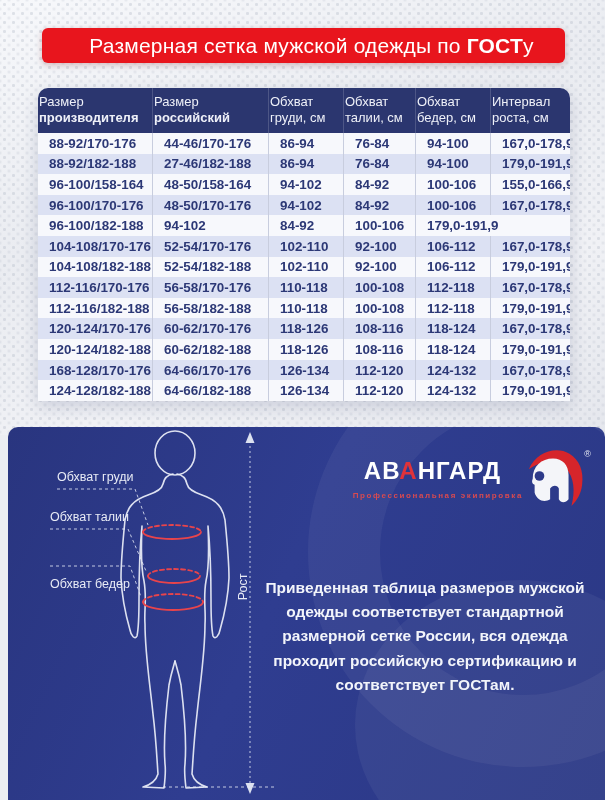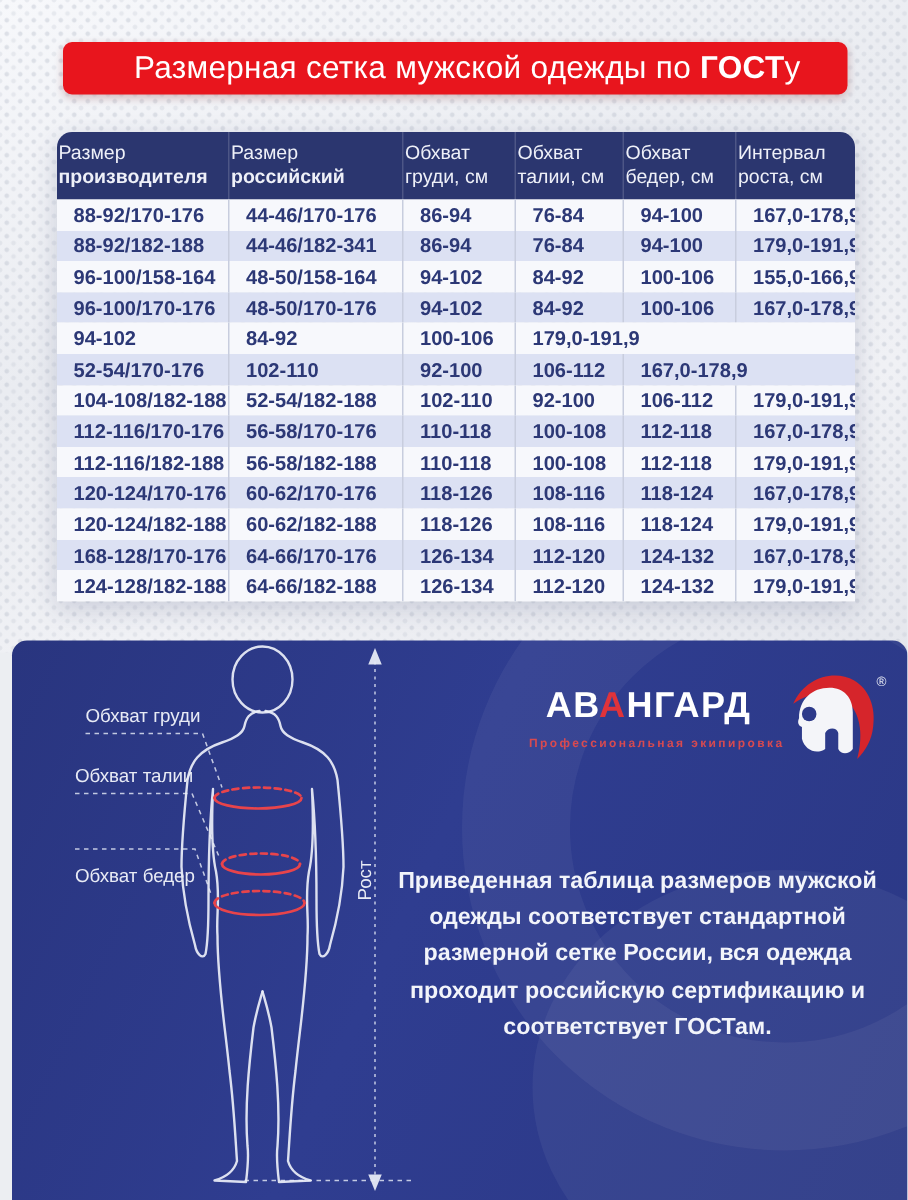--- a/index.html
+++ b/index.html
@@ -146,21 +146,21 @@
       <div class="tr">
         <div class="td">88-92/170-176</div>
         <div class="td">44-46/170-176</div>
         <div class="td">86-94</div>
         <div class="td">76-84</div>
         <div class="td">94-100</div>
         <div class="td">167,0-178,9</div>
       </div>
       <div class="tr alt">
         <div class="td">88-92/182-188</div>
-        <div class="td">44-46/182-341</div>
+        <div class="td">27-46/182-188</div>
         <div class="td">86-94</div>
         <div class="td">76-84</div>
         <div class="td">94-100</div>
         <div class="td">179,0-191,9</div>
       </div>
       <div class="tr">
         <div class="td">96-100/158-164</div>
         <div class="td">48-50/158-164</div>
         <div class="td">94-102</div>
         <div class="td">84-92</div>
@@ -169,26 +169,28 @@
       </div>
       <div class="tr alt">
         <div class="td">96-100/170-176</div>
         <div class="td">48-50/170-176</div>
         <div class="td">94-102</div>
         <div class="td">84-92</div>
         <div class="td">100-106</div>
         <div class="td">167,0-178,9</div>
       </div>
       <div class="tr">
+        <div class="td">96-100/182-188</div>
         <div class="td">94-102</div>
         <div class="td">84-92</div>
         <div class="td">100-106</div>
         <div class="td">179,0-191,9</div>
       </div>
       <div class="tr alt">
+        <div class="td">104-108/170-176</div>
         <div class="td">52-54/170-176</div>
         <div class="td">102-110</div>
         <div class="td">92-100</div>
         <div class="td">106-112</div>
         <div class="td">167,0-178,9</div>
       </div>
       <div class="tr">
         <div class="td">104-108/182-188</div>
         <div class="td">52-54/182-188</div>
         <div class="td">102-110</div>

